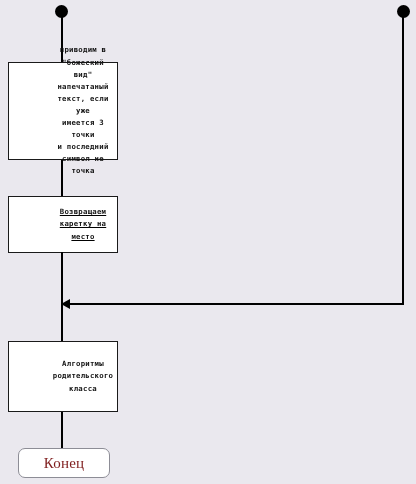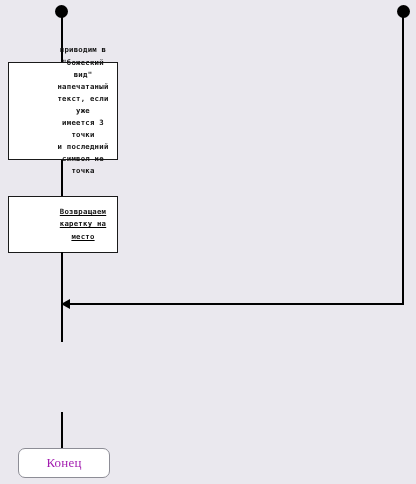--- a/index.html
+++ b/index.html
@@ -76,23 +76,23 @@
     box-sizing: border-box;
     background: #ffffff;
     border: 1.6px solid #8d8d96;
     border-radius: 7px;
     display: flex;
     align-items: center;
     justify-content: center;
   }
   .terminator .txt {
     font-family: "Liberation Serif", "DejaVu Serif", serif;
-    font-size: 13px;
+    font-size: 15px;
     line-height: 16px;
-    color: #a21caf;
+    color: #7f1d1d;
     letter-spacing: 0.2px;
   }
 </style>
 </head>
 <body>
 
 <div id="canvas">
 
   <div class="start-dot" style="left:55px; top:5px;"></div>
   <div class="start-dot" style="left:397px; top:5px;"></div>
@@ -118,20 +118,25 @@
   </div>
 
   <div class="vline" style="left:61px; top:252px; height:52px;"></div>
 
   <div class="vline" style="left:402px; top:17px; height:288px;"></div>
   <div class="hline" style="left:62px; top:303px; width:342px;"></div>
   <div class="arrow-left" style="left:61px; top:299px;"></div>
 
   <div class="vline" style="left:61px; top:303px; height:39px;"></div>
 
+  <div class="proc" style="left:8px; top:341px; width:110px; height:71px;">
+    <span class="txt">Алгоритмы
+родительского
+класса</span>
+  </div>
 
   <div class="vline" style="left:61px; top:412px; height:37px;"></div>
 
   <div class="terminator" style="left:18px; top:448px; width:92px; height:30px;">
     <span class="txt">Конец</span>
   </div>
 
 </div>
 
 </body></html>

